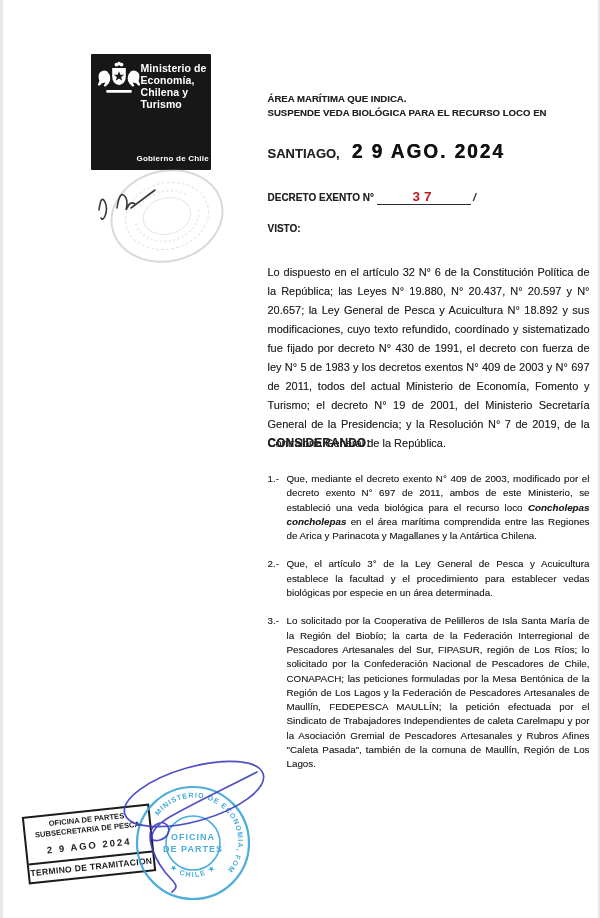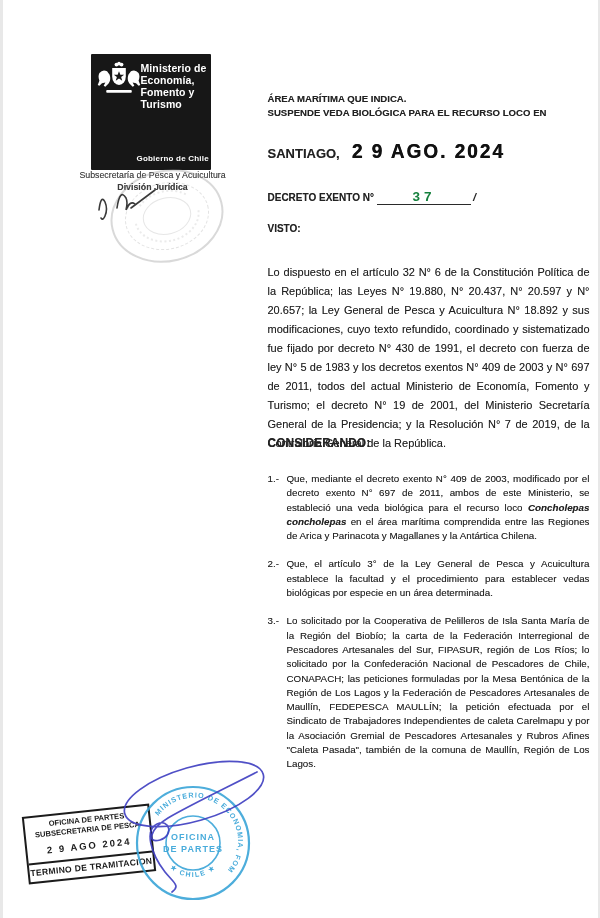--- a/index.html
+++ b/index.html
@@ -36,21 +36,21 @@
   .date-stamp {
     margin-left:12px; font-size:19px; font-weight:900; letter-spacing:2px;
     color:#111; transform:scaleY(1.08); transform-origin:left bottom;
     text-shadow:0.4px 0 0 #111;
   }
   .decree-row { top:189px; display:flex; align-items:baseline; }
   .decree-label { font-size:10px; font-weight:bold; }
   .decree-line {
     display:inline-block; width:94px; margin-left:3px; text-align:center;
     border-bottom:1.5px solid #2a2a2a; font-size:13.5px; letter-spacing:4px;
-    font-weight:600; color:#15803d; line-height:15px;
+    font-weight:600; color:#b91c1c; line-height:15px;
   }
   .decree-slash { font-size:11px; font-style:italic; font-weight:bold; margin-left:2px; }
   .visto-h { top:223px; font-size:10px; font-weight:bold; }
   .visto-p { top:263px; font-size:11px; line-height:19px; text-align:justify; }
   .consid-h { top:436px; font-size:12px; font-weight:bold; }
   .consid-items { top:472px; display:flex; flex-direction:column; gap:14px; }
   .citem { display:flex; font-size:9.8px; line-height:14.3px; }
   .citem .num { flex:none; width:19px; font-weight:normal; }
   .citem .txt { flex:1; text-align:justify; }
   .species { font-weight:bold; font-style:italic; }
@@ -88,30 +88,26 @@
         <path d="M50,14 q-4,-5 -9,-2 l-3,4 q-2,6 1,10 l4,4 l2,-1 l-2,-4 l4,1 l3,3 l2,-1 l-2,-5 q2,-5 0,-9 z"></path>
 
         <rect x="12" y="34" width="30" height="3" rx="1"></rect>
       </g>
 
       <polygon fill="#171717" points="27,12 28.6,16 33,16 29.5,18.6 30.8,23 27,20.4 23.2,23 24.5,18.6 21,16 25.4,16"></polygon>
     </svg>
     <div class="logo-lines">
       <div>Ministerio de</div>
       <div>Economía,</div>
-      <div>Fomento y</div>
+      <div>Chilena y</div>
       <div>Turismo</div>
     </div>
     <div class="logo-gov">Gobierno de Chile</div>
   </div>
 
-  <div class="letterhead scan-text">
-    <div class="lh1">Subsecretaría de Pesca y Acuicultura</div>
-    <div class="lh2">División Jurídica</div>
-  </div>
 
   <svg class="faint-stamp" width="150" height="140" viewBox="0 0 150 140">
     <g transform="rotate(-14 72 66)" stroke="#9a9a9a" fill="none">
       <ellipse cx="72" cy="66" rx="56" ry="45" stroke-width="2" opacity="0.38"></ellipse>
       <ellipse cx="72" cy="66" rx="42" ry="33" stroke-width="1" opacity="0.28" stroke-dasharray="3,2"></ellipse>
       <ellipse cx="72" cy="66" rx="24" ry="18" stroke-width="1" opacity="0.25"></ellipse>
       <path d="M40,66 a32,25 0 0 0 64,0" stroke-width="2" opacity="0.2" stroke-dasharray="2,2.5"></path>
       <path d="M48,50 a30,22 0 0 1 48,0" stroke-width="2" opacity="0.2" stroke-dasharray="2,2.5"></path>
     </g>
   </svg>

